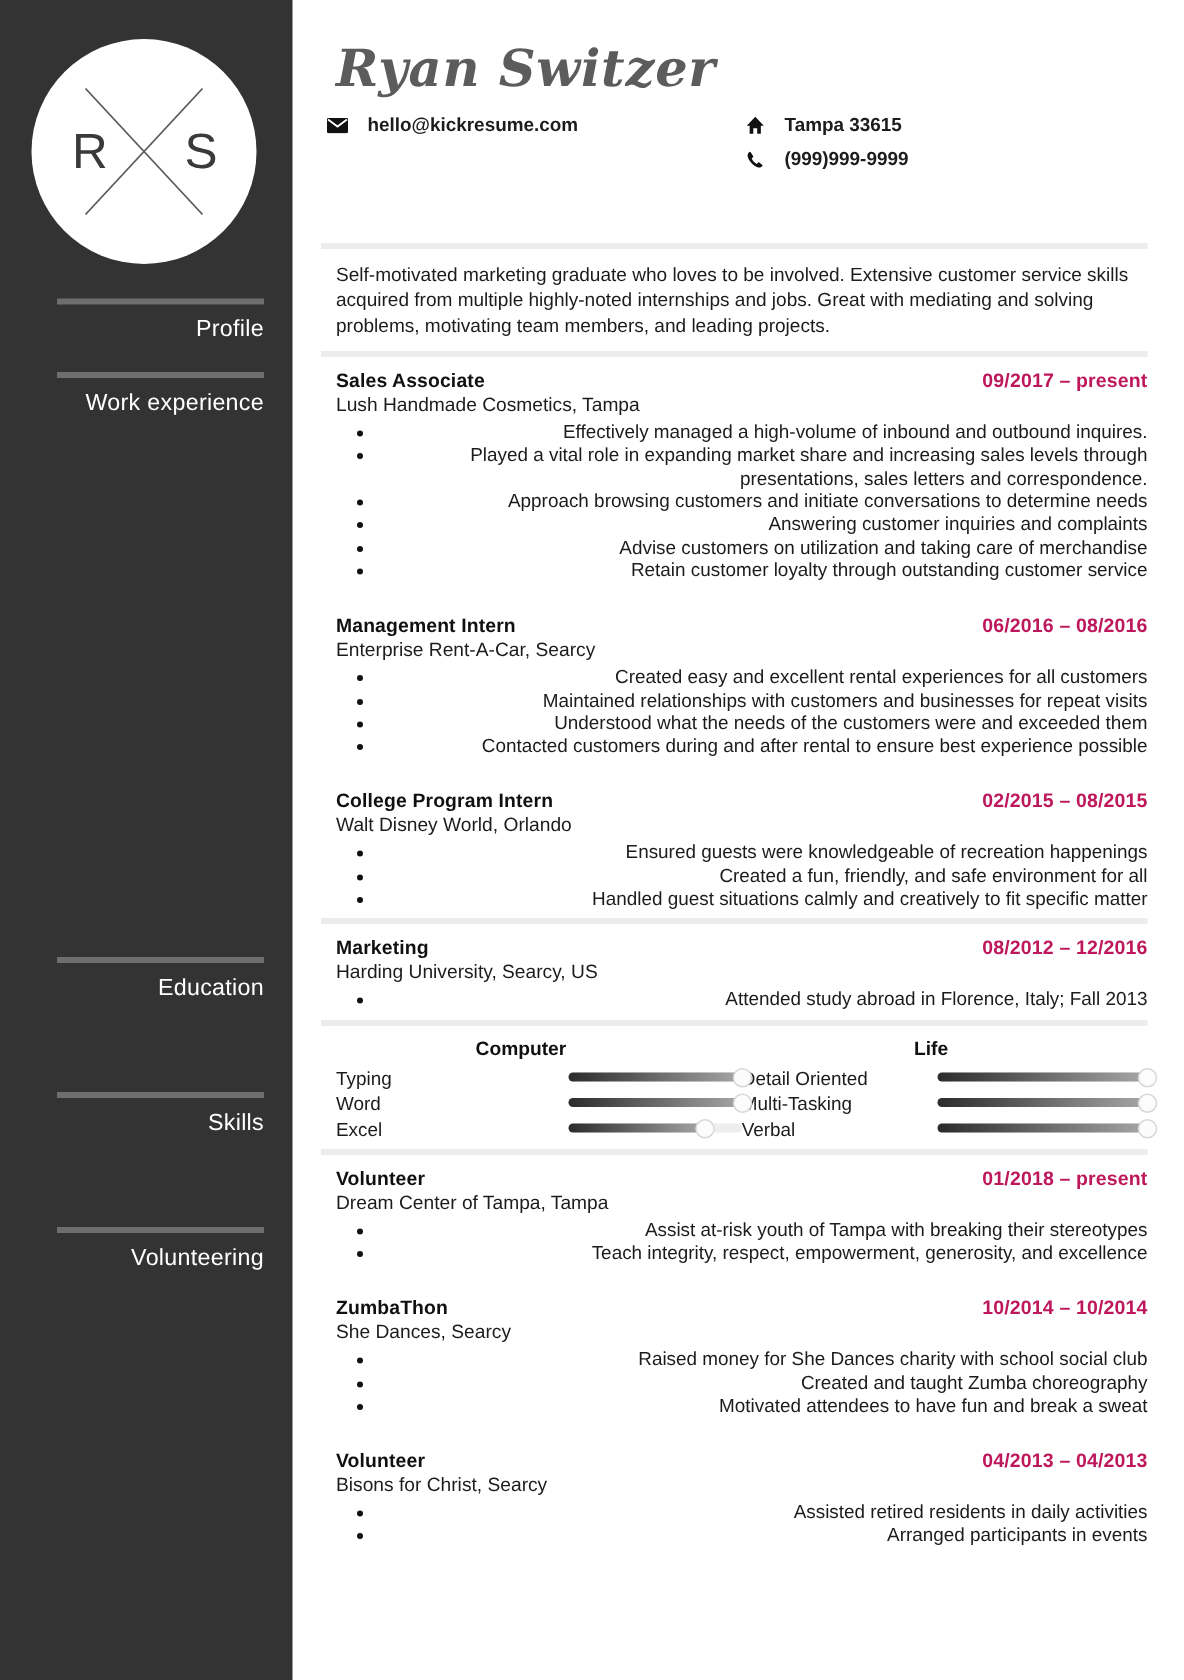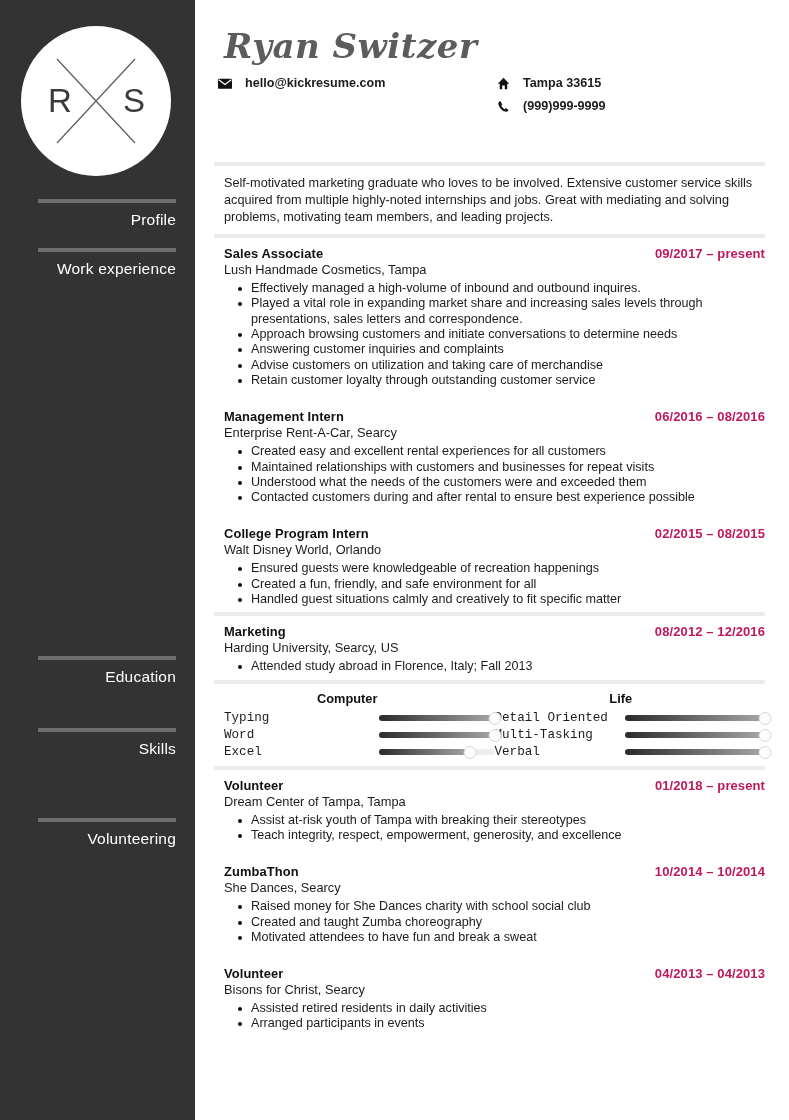--- a/index.html
+++ b/index.html
@@ -174,20 +174,21 @@
     margin-top: 4px;
     padding-left: 0;
   }
   .entry-bullets li {
     position: relative;
     padding-left: 27px;
     font-size: 12.6px;
     line-height: 15.3px;
     color: #1c1c1c;
     margin-bottom: 0px;
+    text-align: right;
   }
   .entry-bullets li::before {
     content: "";
     position: absolute;
     left: 14px;
     top: 6px;
     width: 4px;
     height: 4px;
     border-radius: 50%;
     background: #111111;
@@ -215,23 +216,22 @@
     display: flex;
   }
   .skill-col {
     width: 50%;
     display: flex;
     flex-direction: column;
     gap: 2px;
   }
   .skill-row {
     display: flex;
-    align-items: center;
+    align-items: flex-end;
     height: 15px;
-    font-family: Liberation Mono, monospace;
   }
   .skill-name {
     font-size: 12.6px;
     color: #1c1c1c;
     white-space: nowrap;
   }
   .skill-col.left  .skill-name { width: 155px; }
   .skill-col.right .skill-name { width: 130px; }
 
   .slider {
@@ -289,21 +289,21 @@
     <div class="side-section" style="top:199px;">
       <div class="side-rule"></div>
       <div class="side-label">Profile</div>
     </div>
 
     <div class="side-section" style="top:248px;">
       <div class="side-rule"></div>
       <div class="side-label">Work experience</div>
     </div>
 
-    <div class="side-section" style="top:656px;">
+    <div class="side-section" style="top:638px;">
       <div class="side-rule"></div>
       <div class="side-label">Education</div>
     </div>
 
     <div class="side-section" style="top:728px;">
       <div class="side-rule"></div>
       <div class="side-label">Skills</div>
     </div>
 
     <div class="side-section" style="top:818px;">

